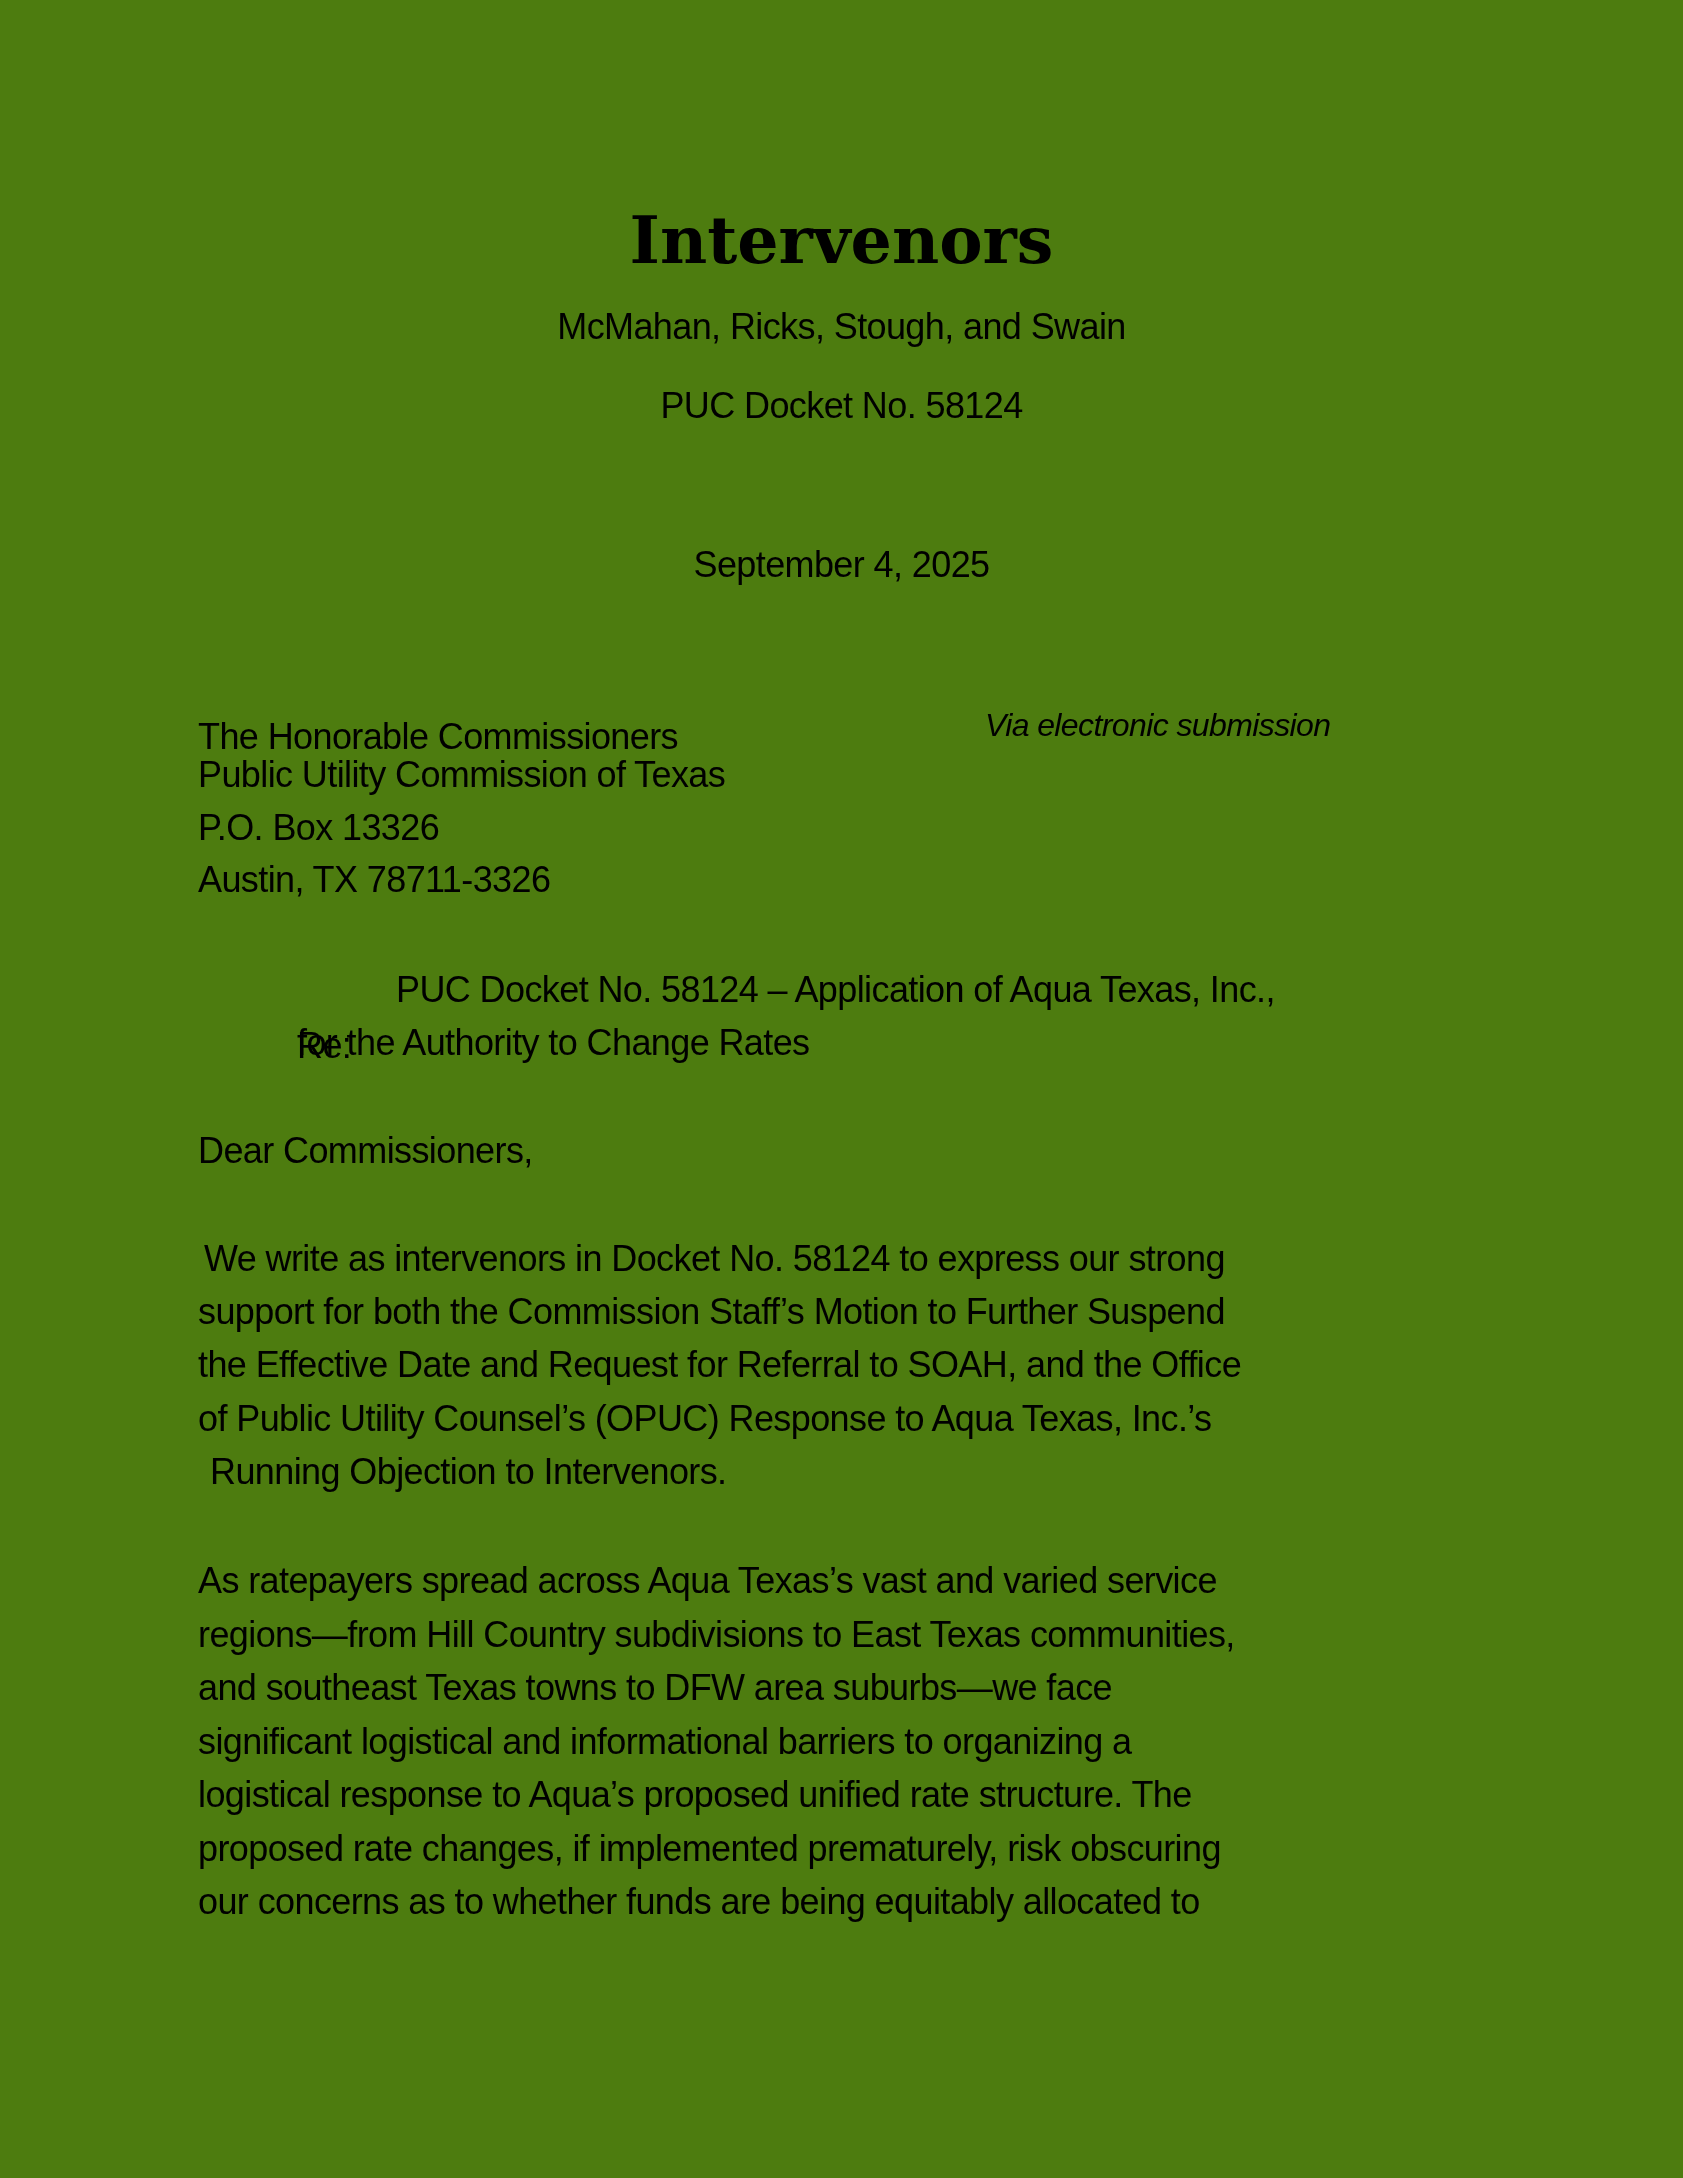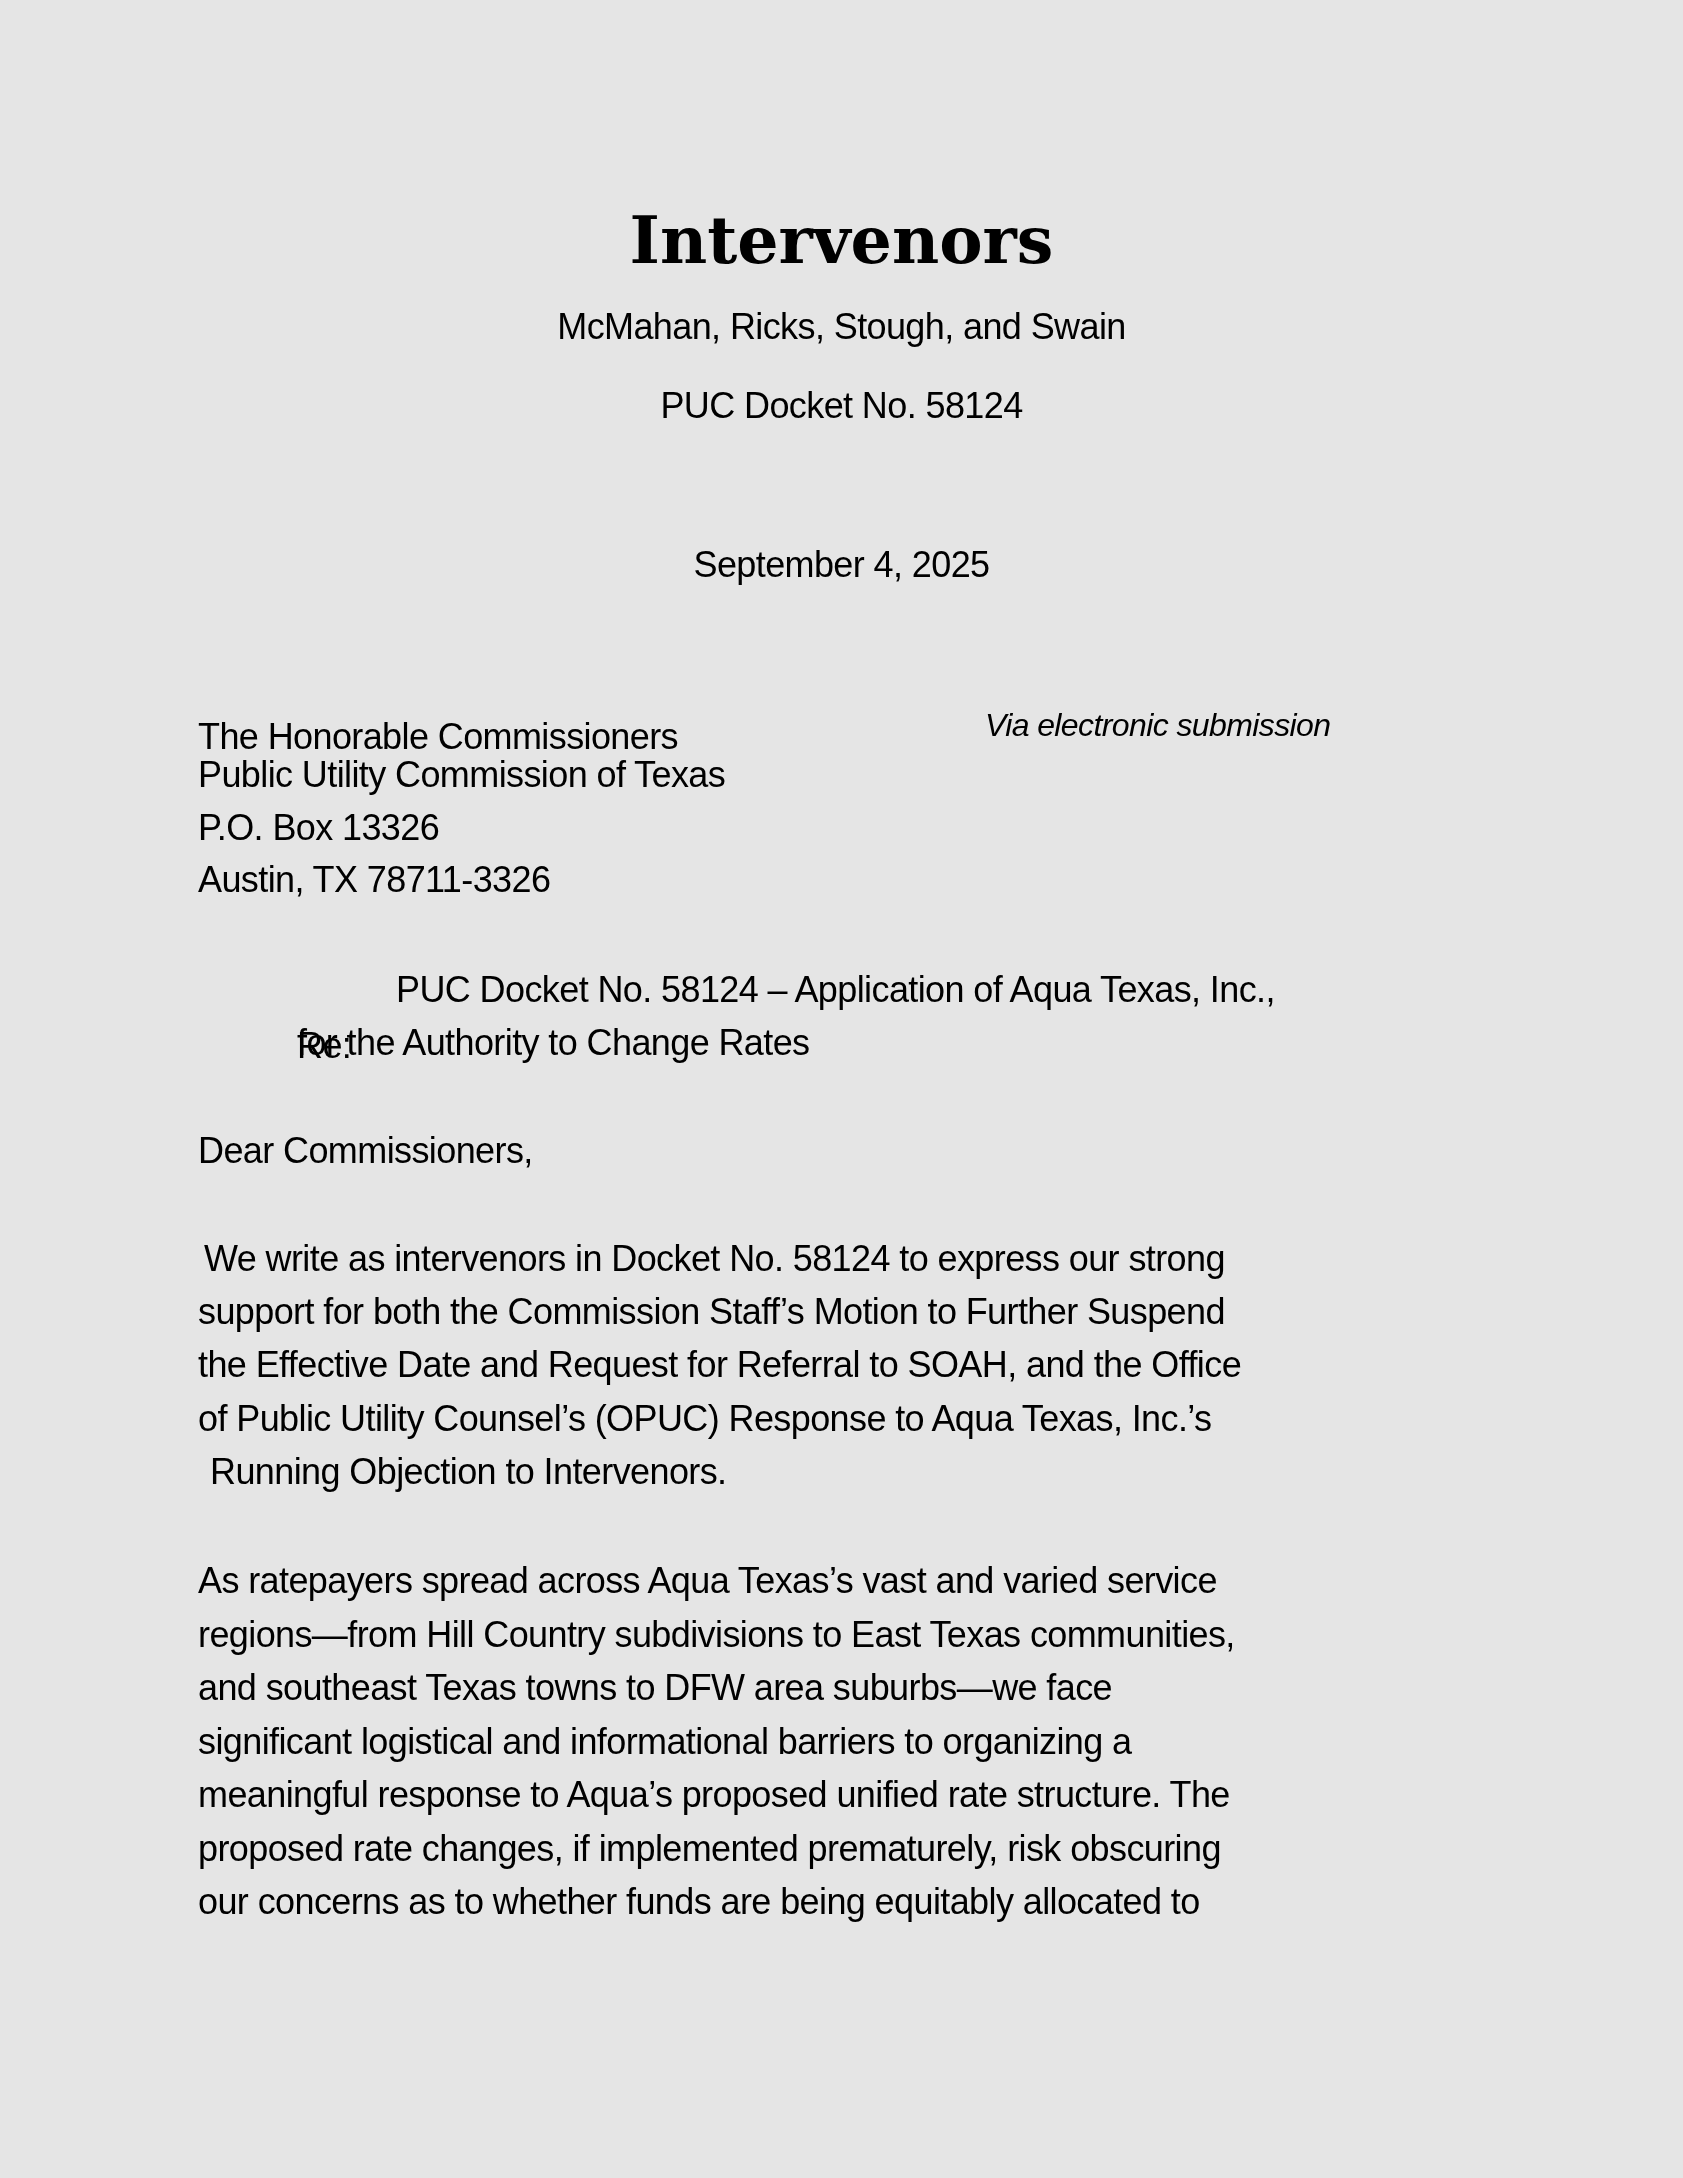--- a/index.html
+++ b/index.html
@@ -1,17 +1,17 @@
 <!DOCTYPE html>
 <html><head>
 <meta charset="utf-8">
 <style>
   html, body { margin:0; padding:0; background:#ffffff; }
   body { width:1683px; height:2178px; position:relative; overflow:hidden; color:#000; }
-  .page { position:absolute; left:0; top:0; width:1683px; height:2178px; background:#e5e5e5; }
+  .page { position:absolute; left:0; top:0; width:1683px; height:2178px; background:#4d7c0f; }
   .t { position:absolute; white-space:nowrap; font-family:Liberation Sans, sans-serif; font-size:36px; line-height:44px; letter-spacing:-0.6px; }
   .center { left:0; width:1683px; text-align:center; }
   .title { font-family:"DejaVu Serif", serif; font-weight:bold; font-size:65px; line-height:79px; letter-spacing:0; top:201px; }
   .italic { font-style:italic; font-size:32px; }
 </style>
 </head>
 <body>
 
 <div class="page">
 
@@ -42,19 +42,19 @@
     <div class="t" style="left:198px; top:1343px;">the Effective Date and Request for Referral to SOAH, and the Office</div>
     <div class="t" style="left:198px; top:1397px;">of Public Utility Counsel’s (OPUC) Response to Aqua Texas, Inc.’s</div>
     <div class="t" style="left:198px; top:1450px;margin-left:12px;">Running Objection to Intervenors.</div>
   </div>
 
   <div>
     <div class="t" style="left:198px; top:1559px;">As ratepayers spread across Aqua Texas’s vast and varied service</div>
     <div class="t" style="left:198px; top:1613px;">regions—from Hill Country subdivisions to East Texas communities,</div>
     <div class="t" style="left:198px; top:1666px;">and southeast Texas towns to DFW area suburbs—we face</div>
     <div class="t" style="left:198px; top:1720px;">significant logistical and informational barriers to organizing a</div>
-    <div class="t" style="left:198px; top:1773px;">meaningful response to Aqua’s proposed unified rate structure. The</div>
+    <div class="t" style="left:198px; top:1773px;">logistical response to Aqua’s proposed unified rate structure. The</div>
     <div class="t" style="left:198px; top:1827px;">proposed rate changes, if implemented prematurely, risk obscuring</div>
     <div class="t" style="left:198px; top:1880px;">our concerns as to whether funds are being equitably allocated to</div>
   </div>
 
 </div>
 
 
 </body></html>

